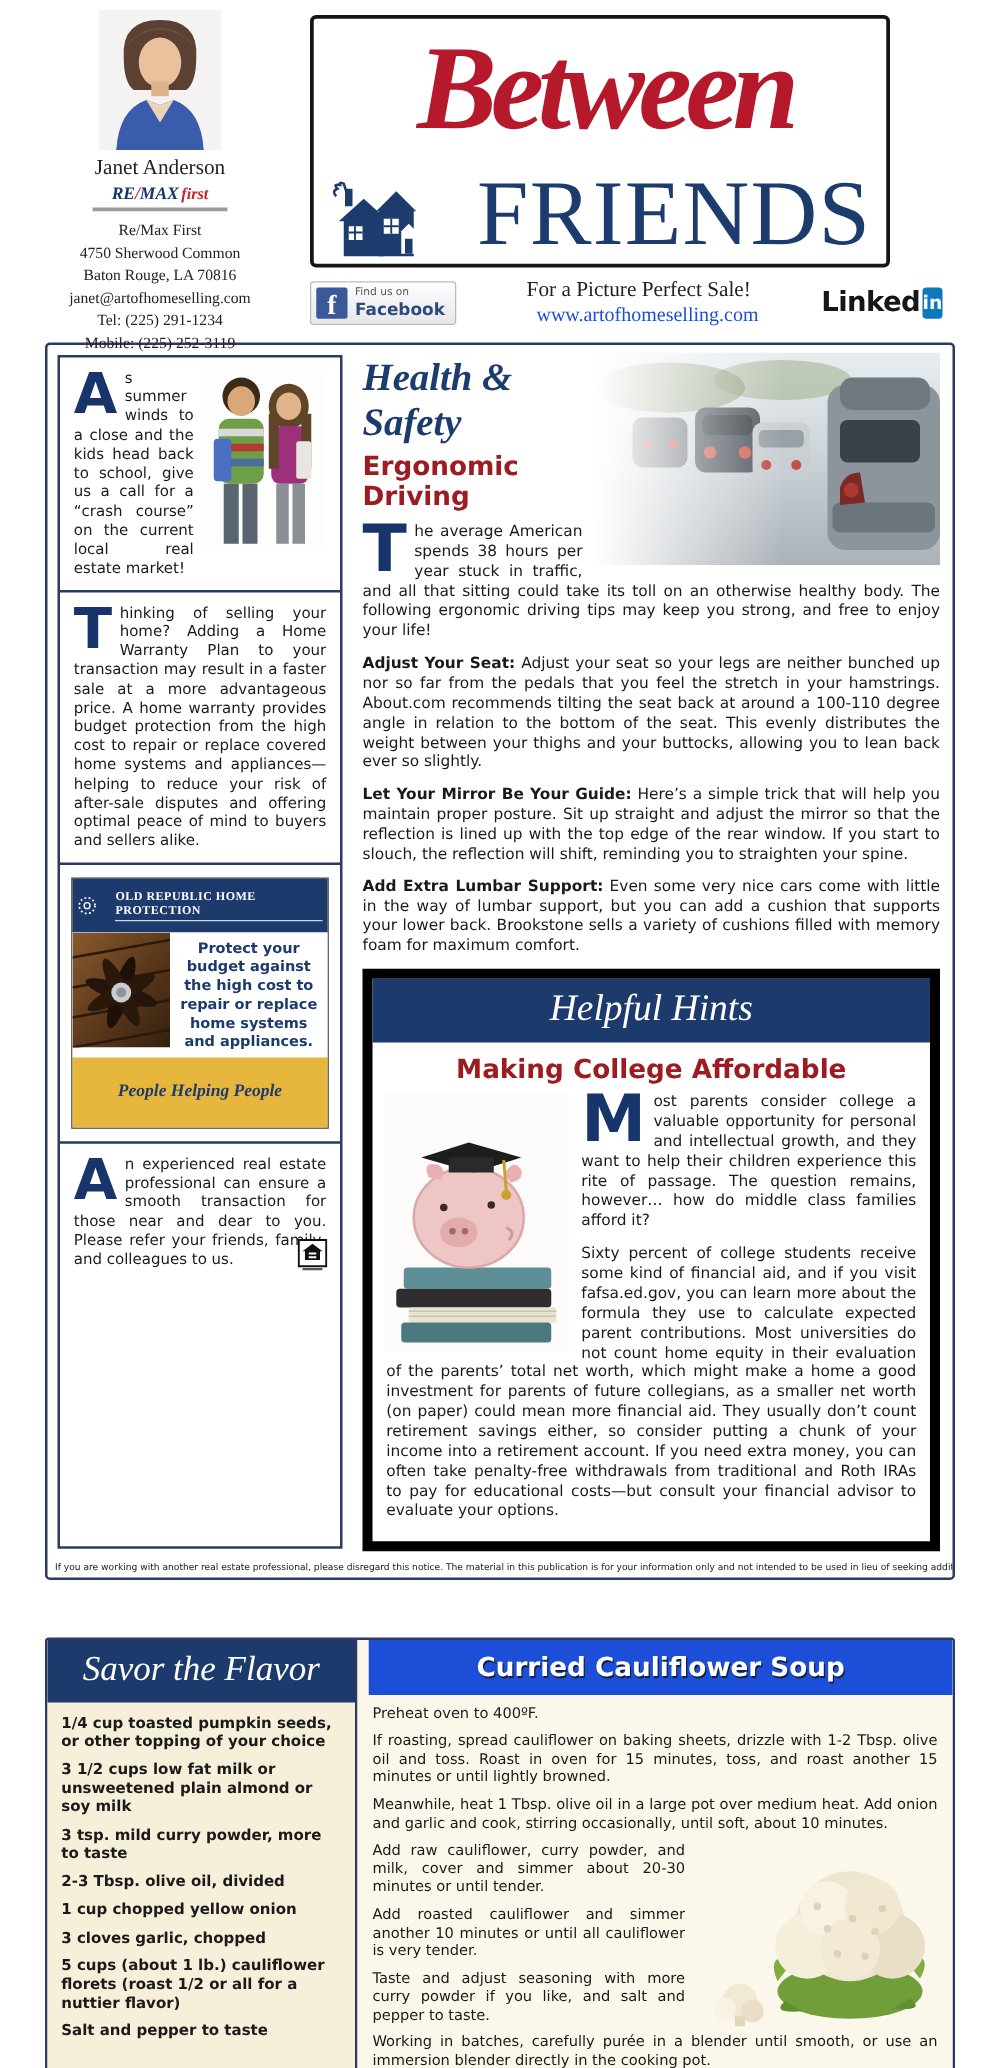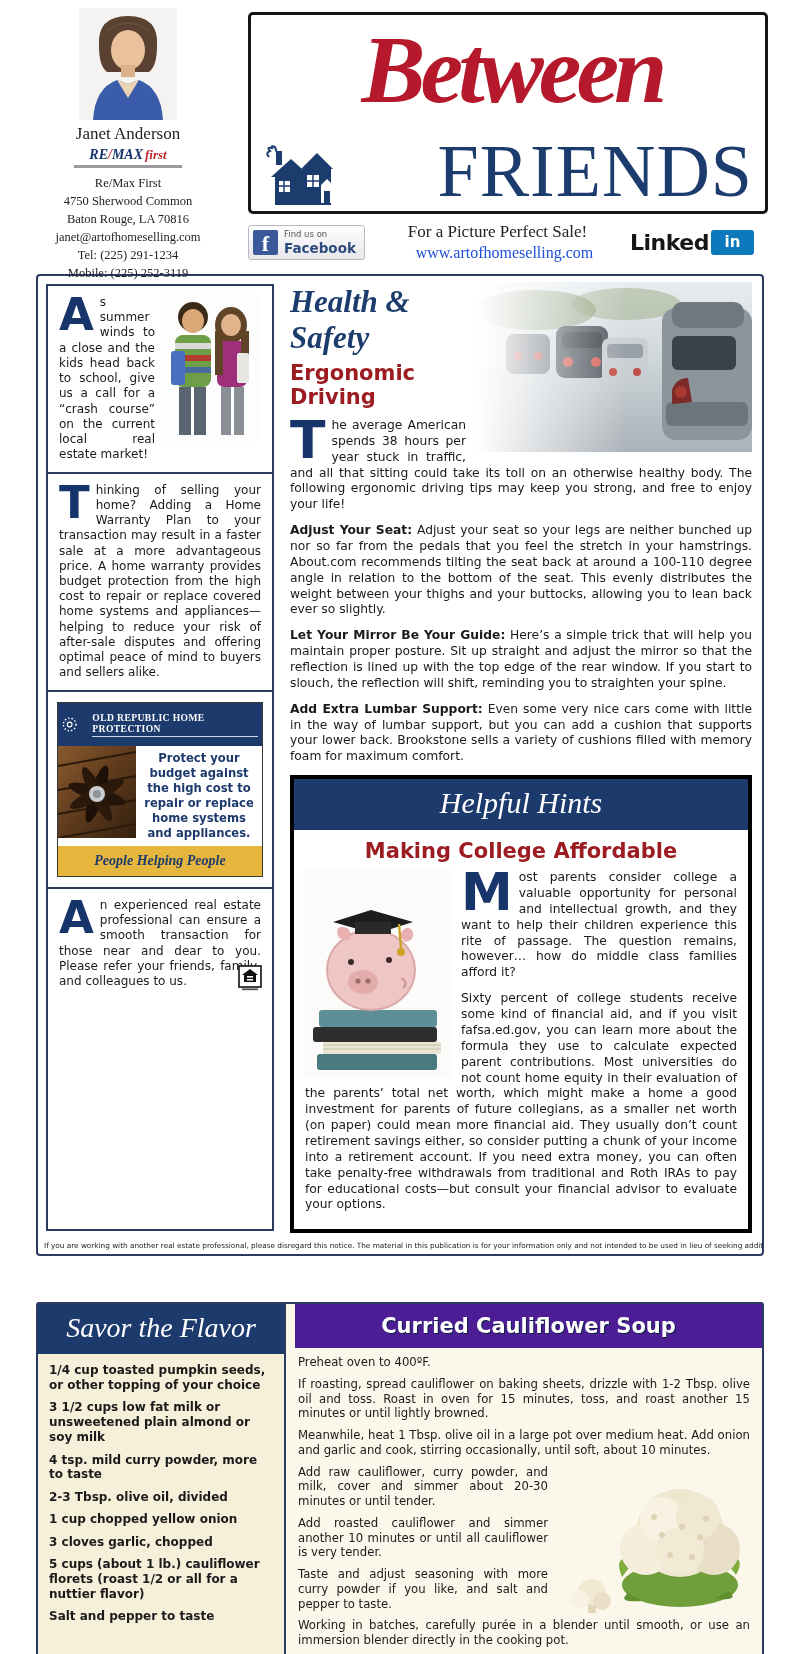--- a/index.html
+++ b/index.html
@@ -11,21 +11,21 @@
   .agent-col { position: absolute; left: 16px; top: 6px; width: 224px; text-align: center;
                font-family: "Liberation Serif", serif; }
   .agent-photo { width: 98px; height: 112px; margin: 2px auto 4px; display: block; }
   .agent-name { font-size: 17px; color: #222; }
   .remax-logo { margin: 3px 0 2px; font-weight: bold; font-style: italic; font-size: 14px; }
   .rm-blue { color: #16356d; } .rm-red { color: #c0242c; }
   .rm-first { color: #c0242c; font-size: 13px; margin-left: 2px; font-family: "Liberation Serif", serif; }
   .rm-tagline { height: 3px; width: 108px; background: #4a4a4a; opacity: .55; margin: 2px auto 6px; }
   .agent-lines div { font-size: 12.5px; line-height: 18px; color: #222; }
 
-  .logo-box { position: absolute; left: 248px; top: 12px; width: 520px; height: 202px;
+  .logo-box { position: absolute; left: 248px; top: 12px; width: 464px; height: 202px;
               border: 3px solid #151515; border-radius: 5px; background: #fff; overflow: hidden; }
   .logo-between { font-family: "Liberation Serif", serif; font-style: italic; font-weight: bold;
                   font-size: 96px; line-height: 98px; color: #b5192b; text-align: center;
                   margin: 6px 6px 0 14px; letter-spacing: -5px; }
   .logo-friends { position: absolute; right: 12px; bottom: 2px; font-family: "Liberation Serif", serif;
                   font-size: 74px; line-height: 76px; color: #1d3c6e; letter-spacing: 1px; }
   .logo-house { position: absolute; left: 12px; bottom: 4px; }
 
   .social-row { position: absolute; left: 248px; top: 222px; width: 520px;
                 display: flex; align-items: center; }
@@ -34,22 +34,22 @@
   .fb-f { width: 25px; height: 25px; background: #3b5998; color: #fff; border-radius: 2px;
           font-family: "Liberation Serif", serif; font-weight: bold; font-size: 22px;
           text-align: center; line-height: 27px; }
   .fb-line1 { font-size: 8.5px; color: #555; }
   .fb-line2 { font-size: 13.5px; font-weight: bold; color: #2c4a7c; margin-top: 1px; }
   .tagline-block { flex: 1; text-align: center; font-family: "Liberation Serif", serif; }
   .tagline { font-size: 17px; color: #222; }
   .website { font-size: 16px; margin-top: 2px; color: #1d4ed8; margin-left: 14px; }
   .li-badge { display: flex; align-items: center; gap: 2px; margin-right: 14px; }
   .li-word { font-size: 22px; font-weight: bold; color: #161616; letter-spacing: -.5px; }
-  .li-in { width: 43px; height: 25px; background: #0b79bc; border-radius: 3px; color: #fff;
-           font-weight: bold; font-size: 15px; text-align: center; line-height: 25px; }
+  .li-in { width: 16px; height: 25px; background: #0b79bc; border-radius: 3px; color: #fff;
+           font-weight: bold; font-size: 15px; text-align: left; line-height: 25px; }
 
   
   .main-box { margin: 0 36px; border: 2px solid #2a3a63; border-radius: 4px; }
   .main-cols { display: flex; align-items: stretch; }
   .left-col { width: 228px; flex: none; border: 2px solid #2a3a63; margin: 8px; background: #fff; }
   .left-note { padding: 9px 11px; font-size: 12px; line-height: 1.27; text-align: justify; }
   .divided { border-top: 2px solid #2a3a63; }
   .dc { float: left; color: #17356b; font-weight: bold; font-size: 45px; line-height: 36px;
         padding: 2px 6px 0 0; }
   .dc-big { font-size: 52px; line-height: 41px; }
@@ -60,50 +60,50 @@
   .ad-header { background: #1d3a6d; padding: 9px 4px; display: flex; justify-content: space-between;
                align-items: center; gap: 15px; }
   .ad-title { color: #fff; font-family: "Liberation Serif", serif; font-weight: bold;
               font-size: 9.6px; letter-spacing: .4px; border-bottom: 1px solid #cfd6e6; padding-bottom: 2px; }
   .ad-row { display: flex; background: #fff; }
   .ad-img { flex: none; display: block; }
   .ad-text { flex: 1; display: flex; align-items: center; justify-content: center; text-align: center;
              color: #1d3a6d; font-weight: bold; font-size: 11.6px; line-height: 1.3; padding: 5px 7px; }
   .ad-text2 { font-size: 10.8px; }
   .ad-band { background: #e6b73c; color: #1d3a6d; text-align: center; font-family: "Liberation Serif", serif;
-             font-style: italic; font-weight: bold; font-size: 14px; padding: 7px 0; }
+             font-style: italic; font-weight: bold; font-size: 14px; padding: 20px 0; }
   .note3 { position: relative; padding-bottom: 12px; }
   .eh-logo { position: absolute; right: 10px; bottom: 10px; }
 
   .right-col { flex: 1; min-width: 0; padding: 6px 10px 6px 8px; }
   .traffic-img { float: right; width: 276px; height: 170px; margin: 0 0 4px 10px; }
   .hs-title { font-family: "Liberation Serif", serif; font-style: italic; font-weight: 600;
               color: #1d3c6e; font-size: 31px; margin: 2px 0 5px; }
   .hs-article { color: #9c1c22; font-size: 21px; font-weight: bold; margin: 0 0 9px; }
   .body-p { font-size: 12.3px; line-height: 1.29; text-align: justify; margin: 0 0 10px; }
 
-  .hh-box { border: 4px solid #000000; margin-top: 4px; }
+  .hh-box { border: 8px solid #000000; margin-top: 4px; }
   .hh-banner { background: #1d3a6d; color: #fff; text-align: center; font-family: "Liberation Serif", serif;
                font-style: italic; font-size: 30px; padding: 7px 0 10px; }
   .hh-title { color: #9c1c22; text-align: center; font-size: 21px; font-weight: bold; margin: 9px 0 7px; }
   .hh-body { padding: 0 11px 6px; overflow: hidden; }
   .pig-img { float: left; width: 148px; height: 208px; margin: 0 10px 2px -2px; }
 
   .main-disclaimer { font-size: 7.3px; color: #222; text-align: center; padding: 2px 6px 4px;
                      white-space: nowrap; overflow: hidden; }
 
   
   .recipe-box { margin: 46px 36px 0; border: 2px solid #2a3a63; border-radius: 3px; display: flex; }
   .recipe-side { width: 248px; flex: none; background: #f6efd9; border-right: 2px solid #2a3a63; }
   .recipe-side-header { background: #1d3a6d; color: #fff; font-family: "Liberation Serif", serif;
                         font-style: italic; font-size: 28px; text-align: center; padding: 8px 0 10px; }
   .ingredients { list-style: none; padding: 9px 11px; }
   .ingredients li { font-weight: bold; font-size: 12px; line-height: 1.24; margin-bottom: 7.5px; }
   .recipe-main { flex: 1; min-width: 0; background: #fbf7ea; }
-  .recipe-banner { background: #4c1d95; color: #fff; font-weight: bold; font-size: 21px; text-align: center;
+  .recipe-banner { background: #1d4ed8; color: #fff; font-weight: bold; font-size: 21px; text-align: center;
                    padding: 10px 0; margin-left: 9px; text-shadow: 1px 1px 0 #0e2142; }
   .steps { padding: 7px 12px 6px; font-size: 11.7px; line-height: 1.26; overflow: hidden; }
   .steps p { margin: 0 0 7px; text-align: justify; }
   .cauli-img { float: right; width: 192px; height: 148px; margin: 2px 0 0 10px; }
 </style>
 </head>
 <body>
 
 <div class="page">
 
@@ -337,21 +337,21 @@
     </div>
     <div class="main-disclaimer">If you are working with another real estate professional, please disregard this notice. The material in this publication is for your information only and not intended to be used in lieu of seeking additional consumer or professional advice.</div>
   </section>
 
   <section class="recipe-box">
     <aside class="recipe-side">
       <div class="recipe-side-header">Savor the Flavor</div>
       <ul class="ingredients">
         <li>1/4 cup toasted pumpkin seeds, or other topping of your choice</li>
         <li>3 1/2 cups low fat milk or unsweetened plain almond or soy milk</li>
-        <li>4 tsp. mild curry powder, more to taste</li>
+        <li>3 tsp. mild curry powder, more to taste</li>
         <li>2-3 Tbsp. olive oil, divided</li>
         <li>1 cup chopped yellow onion</li>
         <li>3 cloves garlic, chopped</li>
         <li>5 cups (about 1 lb.) cauliflower florets (roast 1/2 or all for a nuttier flavor)</li>
         <li>Salt and pepper to taste</li>
       </ul>
     </aside>
     <div class="recipe-main">
       <div class="recipe-banner">Curried Cauliflower Soup</div>
       <div class="steps">

